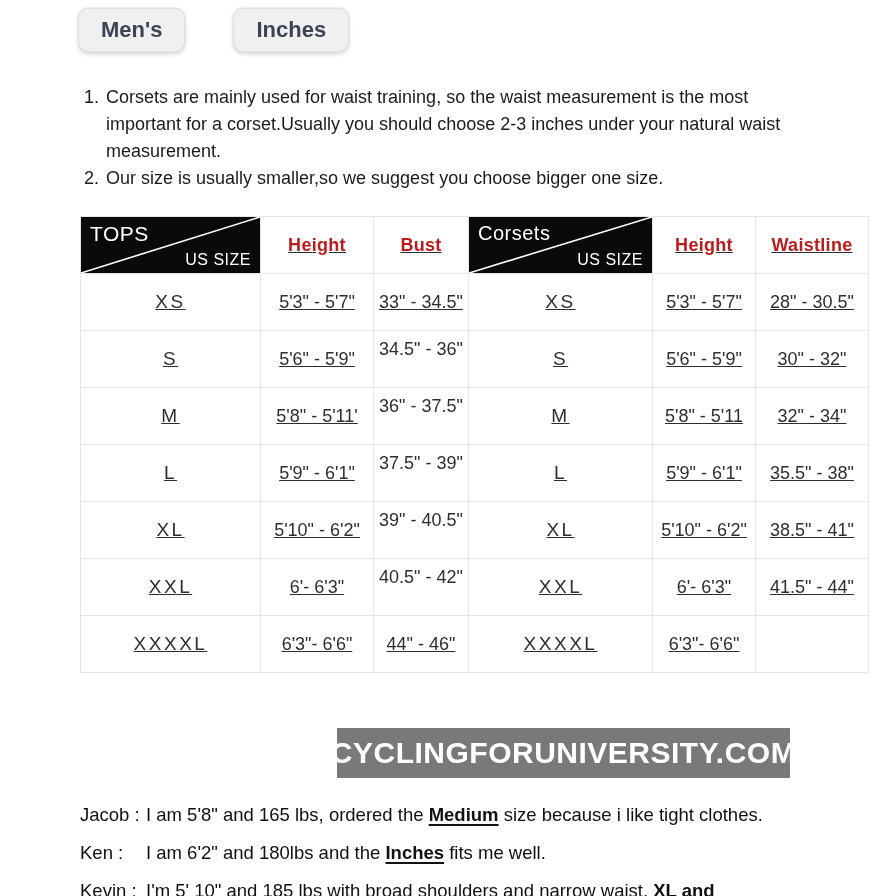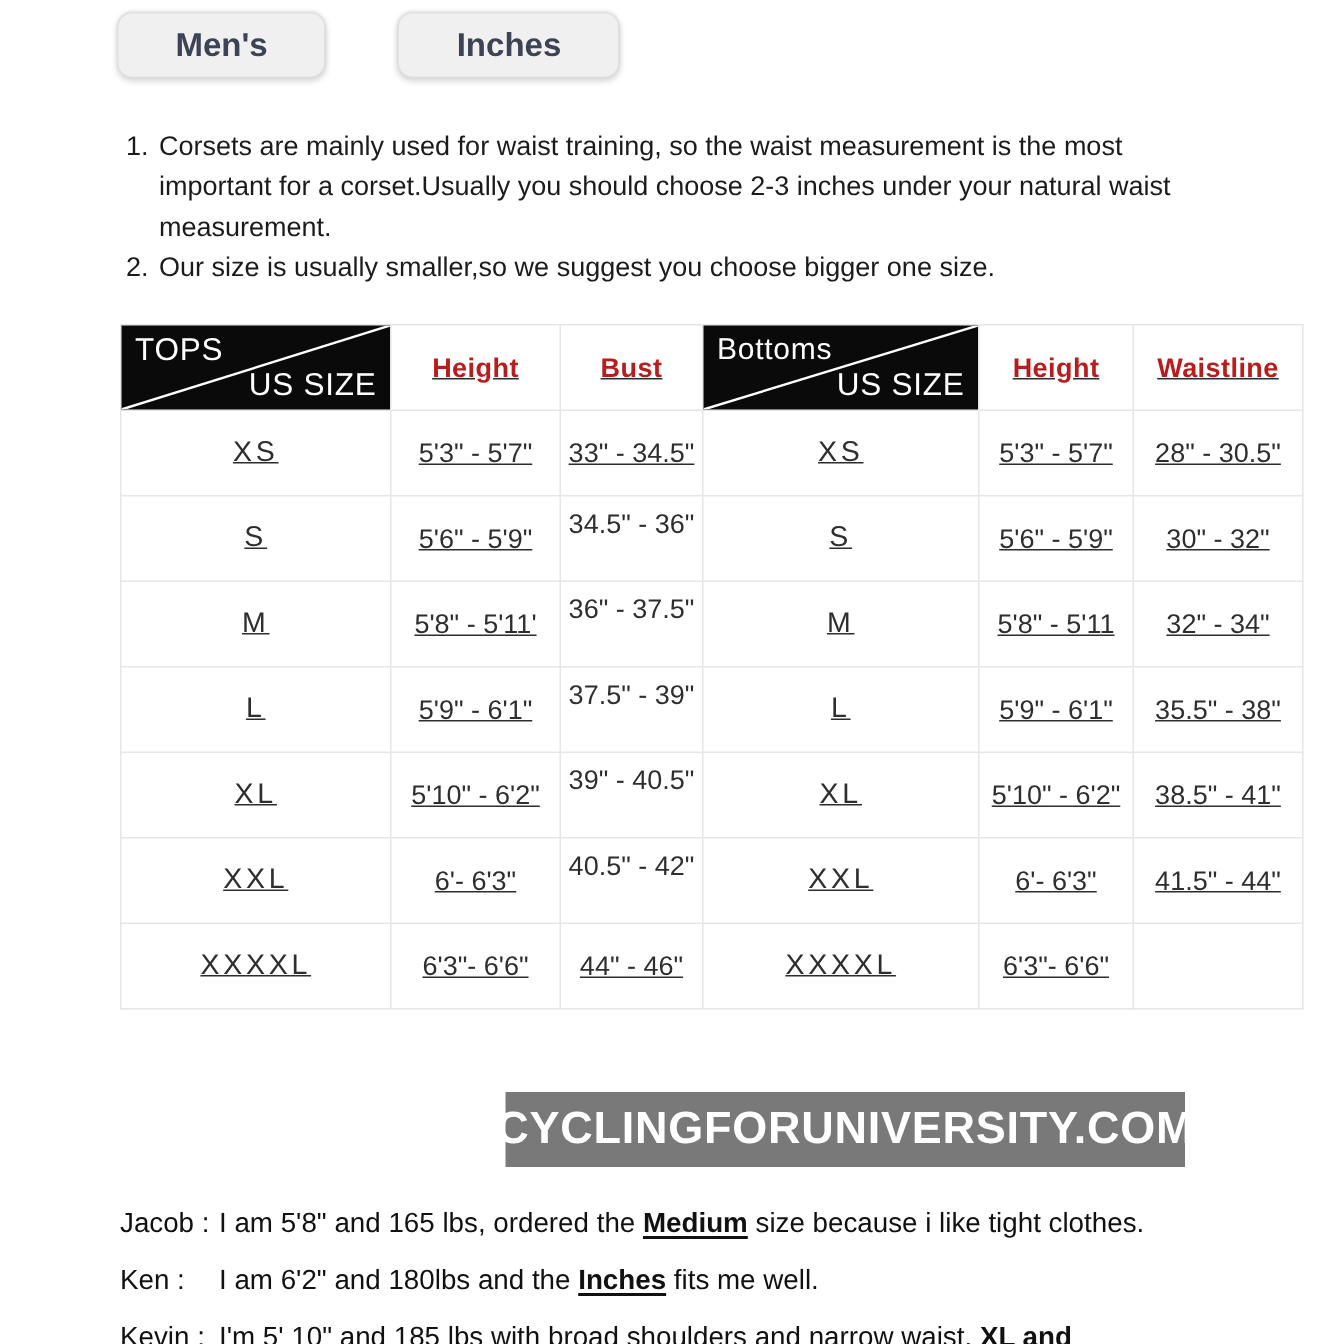--- a/index.html
+++ b/index.html
@@ -4,21 +4,21 @@
 <style>
   html,body{margin:0;padding:0;background:#fff;}
   .page{
     width:896px;height:896px;position:relative;overflow:hidden;background:#ffffff;
     font-family:"Liberation Sans", sans-serif;color:#1c1c1c;
   }
   
   .btn-row{position:absolute;top:8px;left:78px;display:flex;gap:48px;}
   .btn{
     background:#f0f0f0;border:1px solid #e0e0e0;border-radius:10px;
-    padding:8px 38px;font-size:22px;font-weight:bold;color:#3c4354;
+    padding:8px 22px;font-size:22px;font-weight:bold;color:#3c4354;
     box-shadow:0 2px 4px rgba(0,0,0,0.18), 0 -1px 2px rgba(0,0,0,0.06);
     cursor:pointer;line-height:26px;
   }
   
   .notes{position:absolute;top:84px;left:84px;width:714px;font-size:18px;line-height:27px;color:#1b1b1b;}
   .note{display:flex;}
   .note-num{width:22px;flex:none;}
   .note-text{flex:1;}
   
   .size-table{
@@ -26,21 +26,21 @@
     font-size:18px;color:#2d2d2d;
   }
   .size-table td,.size-table th{border:1px solid #e6e6e6;text-align:center;padding:0;vertical-align:middle;}
   .size-table tr{height:57px;text-decoration:underline;}
   .size-table tr.head{height:56px;}
   .colhead{background:#fff;font-weight:bold;font-size:18px;color:#b91c1c;letter-spacing:0.3px;}
   .corner-td{padding:0;border:1px solid #0a0a0a;}
   .corner{position:relative;width:100%;height:56px;background:#0a0a0a;color:#fff;overflow:hidden;}
   .corner svg{position:absolute;left:0;top:0;width:100%;height:100%;}
   .corner .tl{position:absolute;top:5px;left:9px;font-size:21px;letter-spacing:0.5px;}
-  .corner .br{position:absolute;bottom:4px;right:9px;font-size:21px;letter-spacing:0.5px;}
+  .corner .br{position:absolute;bottom:4px;right:9px;font-size:16px;letter-spacing:0.5px;}
   .corner .tl.small{font-size:20px;}
   .size-cell{letter-spacing:2.5px;font-size:19px;color:#2e2e2e;}
   .meas{font-size:18px;color:#2e2e2e;}
   .shift-up > span{display:inline-block;transform:translateY(-10px);}
   
   .watermark{
     position:absolute;left:337px;top:728px;width:453px;height:50px;
     background:rgba(103,103,103,0.88);color:#ffffff;
     display:flex;align-items:center;justify-content:center;
     font-weight:800;font-size:30px;letter-spacing:0.5px;white-space:nowrap;
@@ -94,21 +94,21 @@
           <span class="br">US SIZE</span>
         </div>
       </td>
       <th class="colhead">Height</th>
       <th class="colhead">Bust</th>
       <td class="corner-td">
         <div class="corner">
           <svg viewBox="0 0 100 100" preserveAspectRatio="none">
             <line x1="0" y1="100" x2="100" y2="0" stroke="#ffffff" stroke-width="1.6" vector-effect="non-scaling-stroke"></line>
           </svg>
-          <span class="tl small">Bottoms</span>
+          <span class="tl small">Corsets</span>
           <span class="br">US SIZE</span>
         </div>
       </td>
       <th class="colhead">Height</th>
       <th class="colhead">Waistline</th>
     </tr>
 
     <tr>
       <td class="size-cell">XS</td>
       <td class="meas">5'3" - 5'7"</td>

